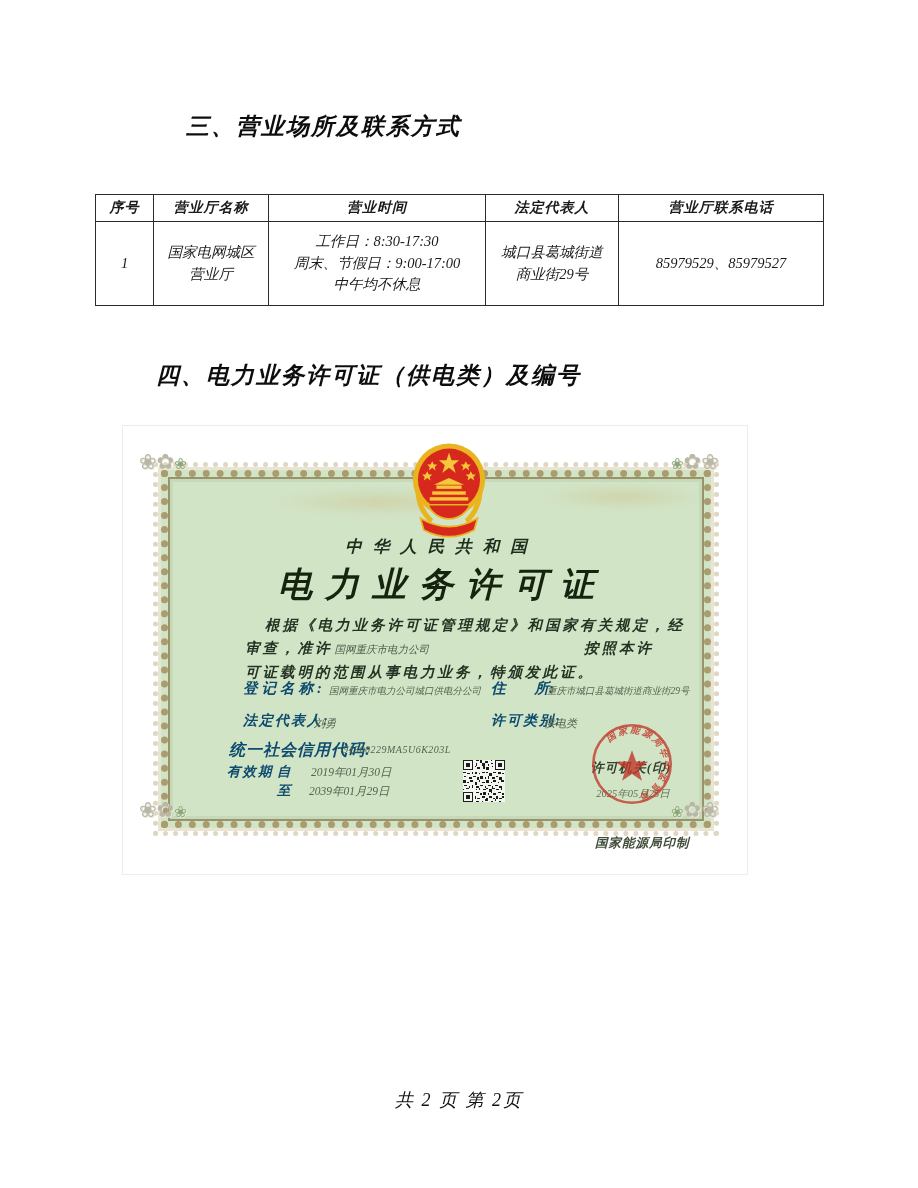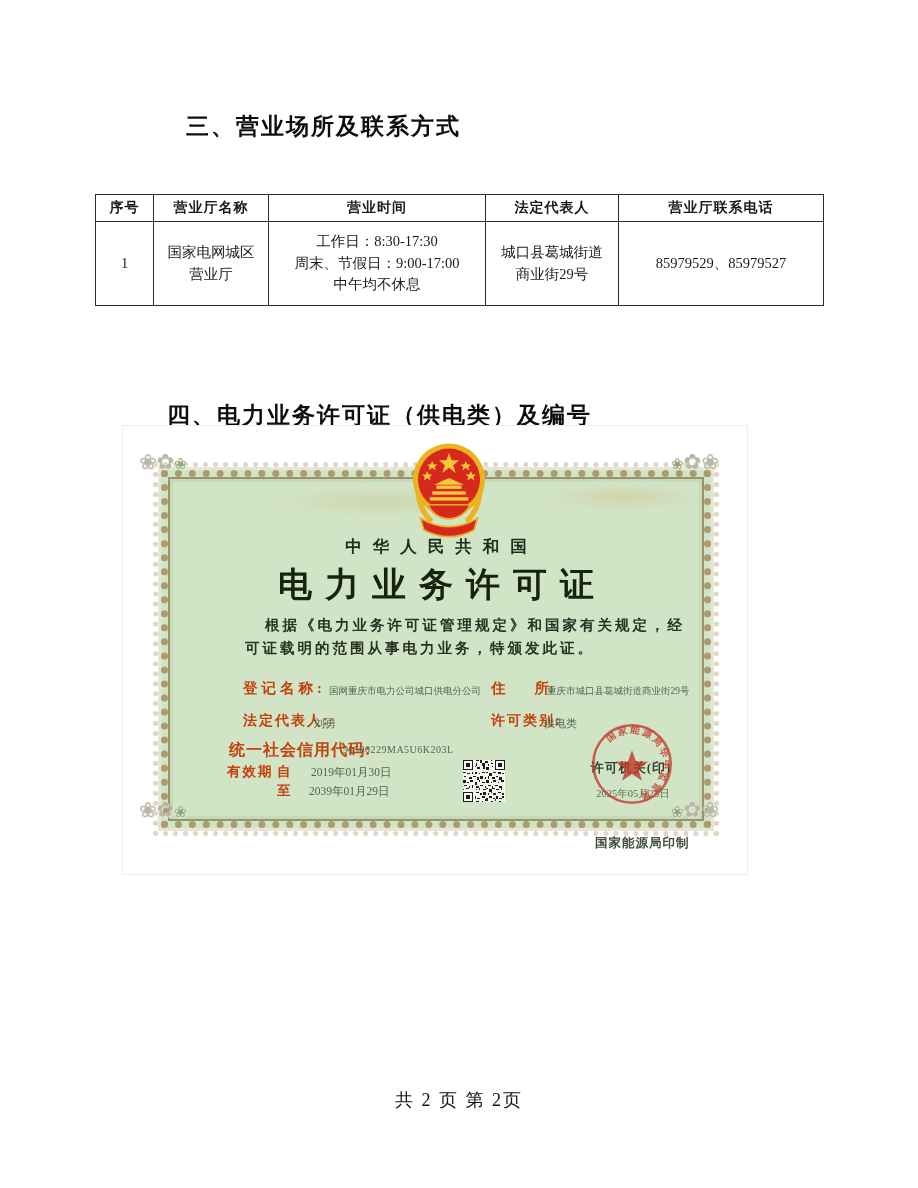--- a/index.html
+++ b/index.html
@@ -1,18 +1,18 @@
 <!DOCTYPE html>
 <html><head>
 <meta charset="utf-8">
 <style>
   html,body{margin:0;padding:0;background:#ffffff;}
   #page{
     position:relative;width:918px;height:1188px;margin:0 auto;background:#fff;
-    font-family:"Liberation Serif","DejaVu Serif",serif;color:#1a1a1a;overflow:hidden;
+    font-family:"Liberation Serif","DejaVu Serif",serif;color:#1a1a1a;overflow:hidden;font-style:italic;
   }
   .abs{position:absolute;}
   
   .hd{
     font-family:"Liberation Sans","DejaVu Sans",sans-serif;
     font-weight:700;color:#0d0d0d;white-space:nowrap;
   }
   .hd-l1{font-size:23px;letter-spacing:2px;}
   .hd-intro{font-size:21px;letter-spacing:1px;}
   
@@ -59,21 +59,21 @@
     font-family:"Liberation Sans","DejaVu Sans",sans-serif;margin-top:8px;}
   .lic-no{left:38px;top:170px;width:508px;text-align:right;font-size:12px;
     font-weight:700;color:#243324;letter-spacing:0.5px;}
   .lic-no .val{font-weight:400;color:#37462f;}
   .cert-body{left:122px;top:188px;width:466px;color:#243324;font-weight:700;
     font-size:14.5px;letter-spacing:3px;line-height:22.5px;}
   .cert-body .row2{display:flex;align-items:baseline;}
   .cert-body .fill-small{font-size:10.5px;font-weight:400;letter-spacing:0;color:#4c5c49;
     margin-left:2px;white-space:nowrap;}
   .cert-body .tail{margin-left:auto;margin-right:57px;white-space:nowrap;}
-  .lab{font-weight:700;color:#c2410c;white-space:nowrap;}
+  .lab{font-weight:700;color:#0c4a6e;white-space:nowrap;}
   .lab14{font-size:14.5px;letter-spacing:4px;}
   .lab13{font-size:13.5px;letter-spacing:2px;}
   .val-s{font-weight:400;color:#54644e;white-space:nowrap;}
   .seal-caption{z-index:2;font-size:13px;font-weight:700;letter-spacing:1px;color:#35412e;}
   .seal-svg{z-index:3;opacity:0.92;}
   .seal-date{z-index:2;font-size:10.5px;color:#5e6e52;text-align:center;}
   .printed{font-size:12.5px;font-weight:700;color:#3f4c3a;letter-spacing:1px;}
   
   .footer{left:0;top:1088px;width:918px;text-align:center;font-size:18px;color:#111;letter-spacing:2px;}
 </style>
@@ -110,21 +110,21 @@
         <td class="pre">工作日：8:30-17:30
 周末、节假日：9:00-17:00
 中午均不休息</td>
         <td class="pre">城口县葛城街道
 商业街29号</td>
         <td>85979529、85979527</td>
       </tr>
     </tbody>
   </table>
 
-  <div class="abs hd hd-l1" style="left:167px;top:360px;margin-top:40px;">四、电力业务许可证（供电类）及编号</div>
+  <div class="abs hd hd-l1" style="left:156px;top:360px;">四、电力业务许可证（供电类）及编号</div>
 
   <div class="abs cert-box">
 
     <div class="abs cert-frame"></div>
 
     <div class="abs corner" style="left:16px;top:26px;">❀✿<span class="leaf">❀</span></div>
     <div class="abs corner" style="left:548px;top:26px;"><span class="leaf">❀</span>✿❀</div>
     <div class="abs corner" style="left:16px;top:374px;">❀✿<span class="leaf">❀</span></div>
     <div class="abs corner" style="left:548px;top:374px;"><span class="leaf">❀</span>✿❀</div>
 
@@ -148,20 +148,25 @@
       <path d="M25,82 a27,27 0 0 0 50,0 Z" fill="#d7281e" stroke="#e9b41f" stroke-width="2"></path>
       <path d="M16,98 Q50,118 84,98 L80,112 Q50,128 20,112 Z" fill="#d7281e" stroke="#e9b41f" stroke-width="2"></path>
     </svg>
 
     <div class="abs cert-country">中华人民共和国</div>
     <div class="abs cert-title">电力业务许可证</div>
 
 
     <div class="abs cert-body">
       <div style="text-indent:20px;">根据《电力业务许可证管理规定》和国家有关规定，经</div>
+      <div class="row2">
+        <span>审查，准许</span>
+        <span class="fill-small">国网重庆市电力公司</span>
+        <span class="tail">按照本许</span>
+      </div>
       <div>可证载明的范围从事电力业务，特颁发此证。</div>
     </div>
 
     <div class="abs lab lab14" style="left:120px;top:253px;">登记名称:</div>
     <div class="abs val-s" style="left:206px;top:259px;font-size:9.5px;">国网重庆市电力公司城口供电分公司</div>
     <div class="abs lab lab14" style="left:368px;top:253px;letter-spacing:0;">住　　所:</div>
     <div class="abs val-s" style="left:424px;top:259px;font-size:9.5px;">重庆市城口县葛城街道商业街29号</div>
 
     <div class="abs lab lab13" style="left:120px;top:286px;font-size:14px;">法定代表人:</div>
     <div class="abs val-s" style="left:191px;top:290px;font-size:11px;">刘勇</div>

